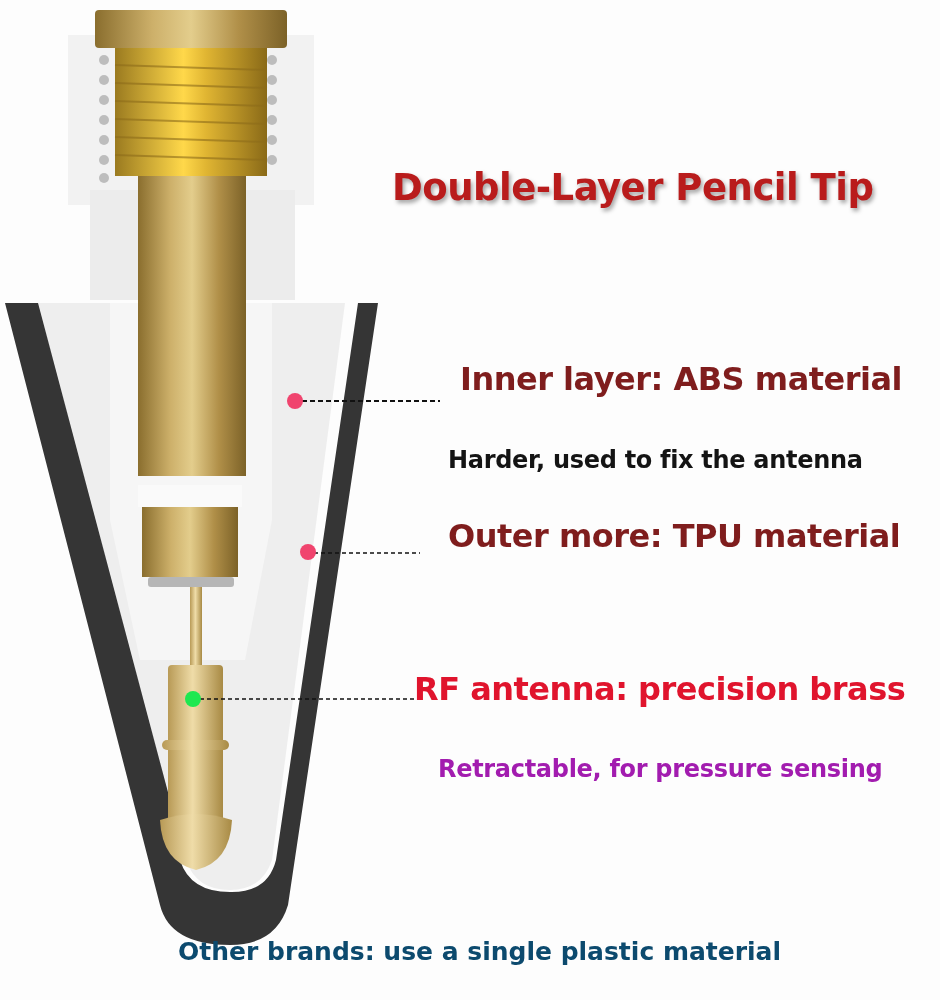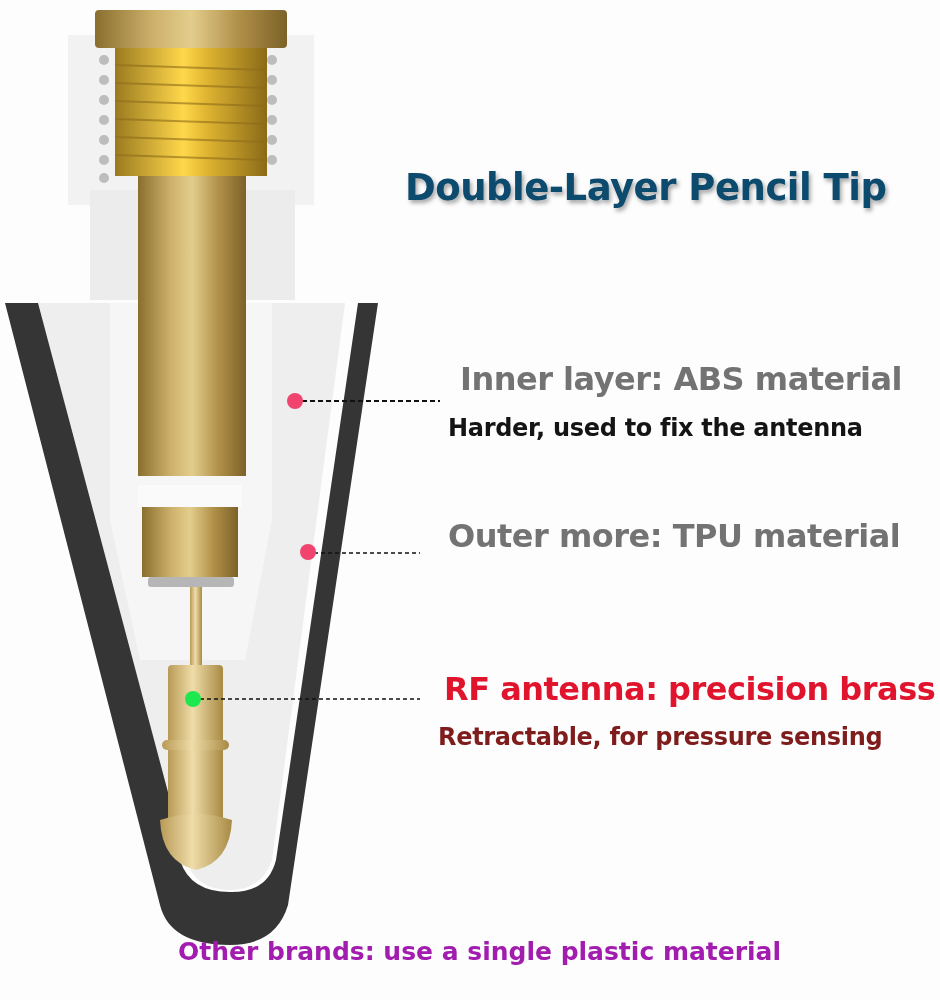--- a/index.html
+++ b/index.html
@@ -1,24 +1,24 @@
 <!DOCTYPE html>
 <html><head>
 <meta charset="utf-8">
 <style>
   html, body { margin:0; padding:0; }
   body { width:940px; height:1000px; background:#fdfdfd; position:relative; overflow:hidden; font-family:"DejaVu Sans", sans-serif; }
   .diagram { position:absolute; left:0; top:0; width:940px; height:1000px; }
   .label { position:absolute; font-weight:bold; white-space:nowrap; }
-  .title { left:405px; top:166px; font-size:37px; color:#0c4a6e; text-shadow:2px 3px 4px rgba(0,0,0,0.35); letter-spacing:-0.5px; }
-  .h { font-size:32px; color:#737373; letter-spacing:-0.5px; }
-  .s { font-size:24px; color:#141414; letter-spacing:-0.3px; }
+  .title { left:392px; top:166px; font-size:37px; color:#b91c1c; text-shadow:2px 3px 4px rgba(0,0,0,0.35); letter-spacing:-0.5px; }
+  .h { font-size:32px; color:#7f1d1d; letter-spacing:-0.5px; }
+  .s { font-size:24px; color:#141414; letter-spacing:-0.3px;margin-top:32px; }
   .red { color:#e0142d; }
-  .red2 { color:#7f1d1d; }
-  .blue { color:#a21caf; font-size:25px;text-align:right; }
+  .red2 { color:#a21caf; }
+  .blue { color:#0c4a6e; font-size:25px;text-align:right; }
 </style>
 </head>
 <body>
 
 <div class="diagram">
   <svg width="940" height="1000" viewBox="0 0 940 1000">
     <defs>
       <linearGradient id="brass" x1="0" x2="1" y1="0" y2="0">
         <stop offset="0" stop-color="#8a6e2e"></stop>
         <stop offset="0.3" stop-color="#cdb06a"></stop>
@@ -96,17 +96,17 @@
     <circle cx="193" cy="699" r="8" fill="#1ee850"></circle>
   </svg>
 
   <div class="label title">Double-Layer Pencil Tip</div>
 
   <div class="label h" style="left:460px;top:360px;">Inner layer: ABS material</div>
   <div class="label s" style="left:448px;top:414px;">Harder, used to fix the antenna</div>
 
   <div class="label h" style="left:448px;top:517px;">Outer more: TPU material</div>
 
-  <div class="label h red" style="left:444px;top:670px;">RF antenna: precision brass</div>
+  <div class="label h red" style="left:414px;top:670px;">RF antenna: precision brass</div>
   <div class="label s red2" style="left:438px;top:723px;">Retractable, for pressure sensing</div>
 
   <div class="label blue" style="left:178px;top:937px;">Other brands: use a single plastic material</div>
 </div>
 
 </body></html>

